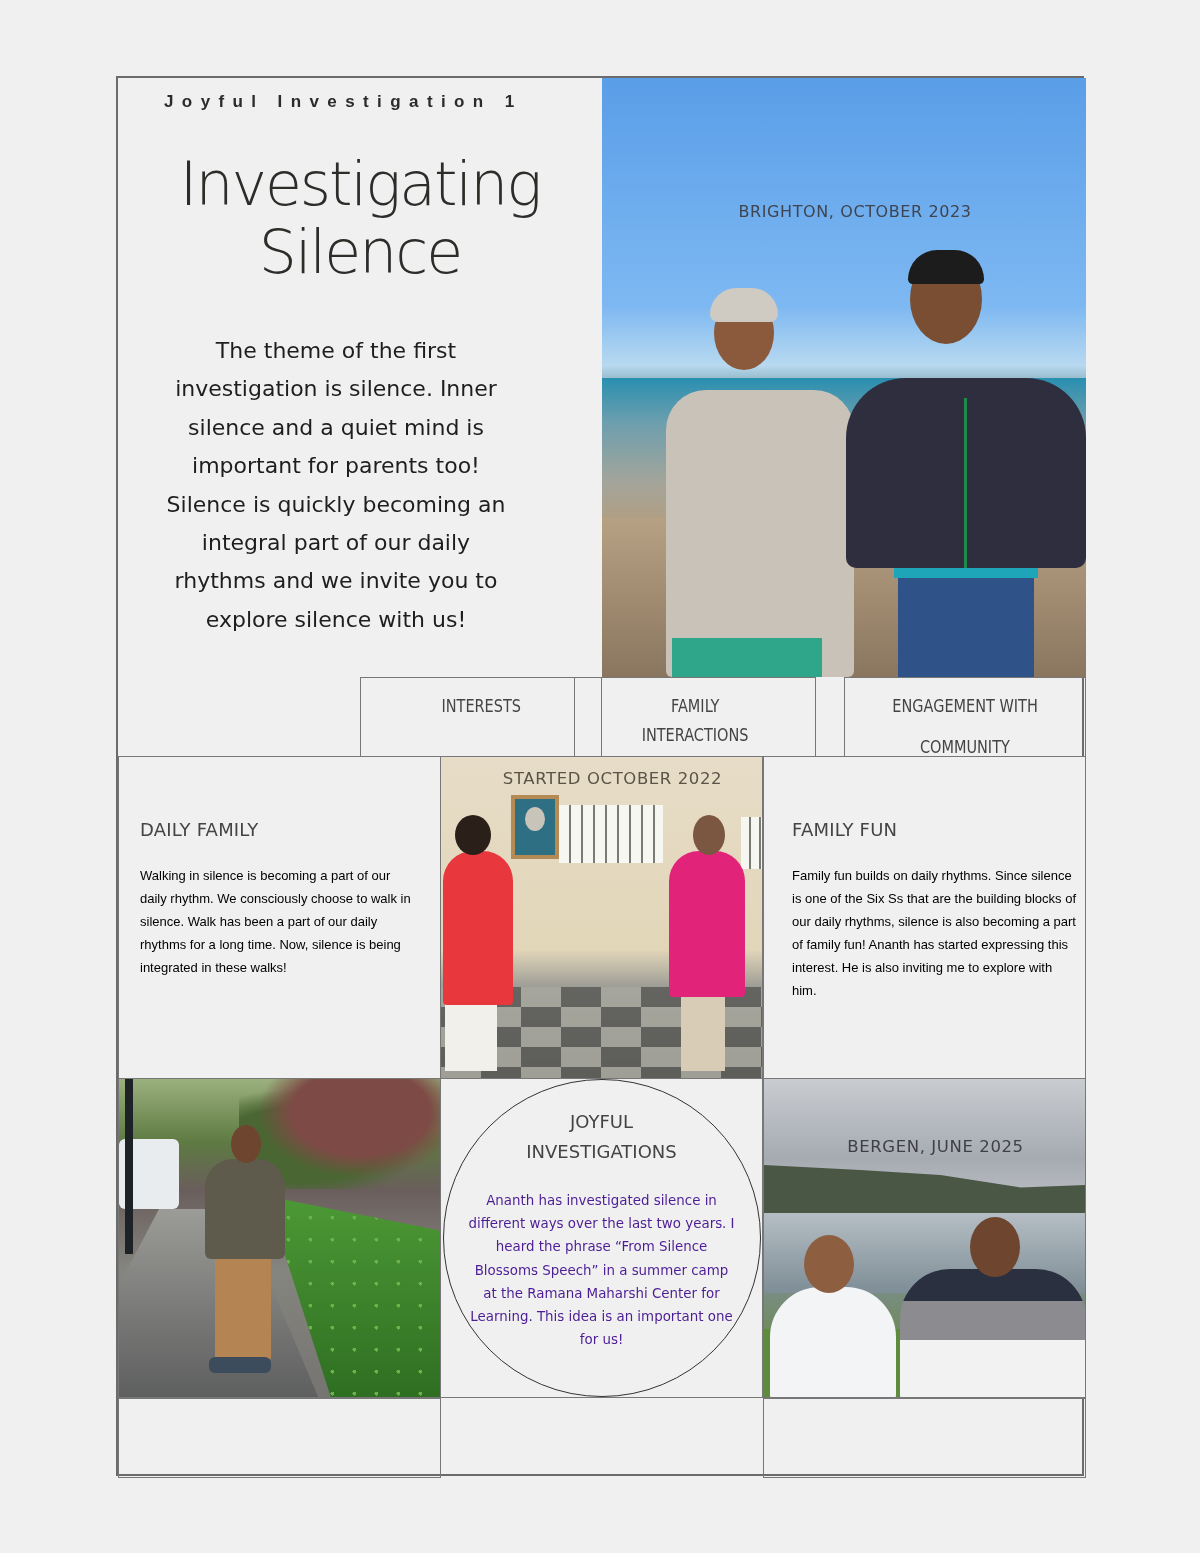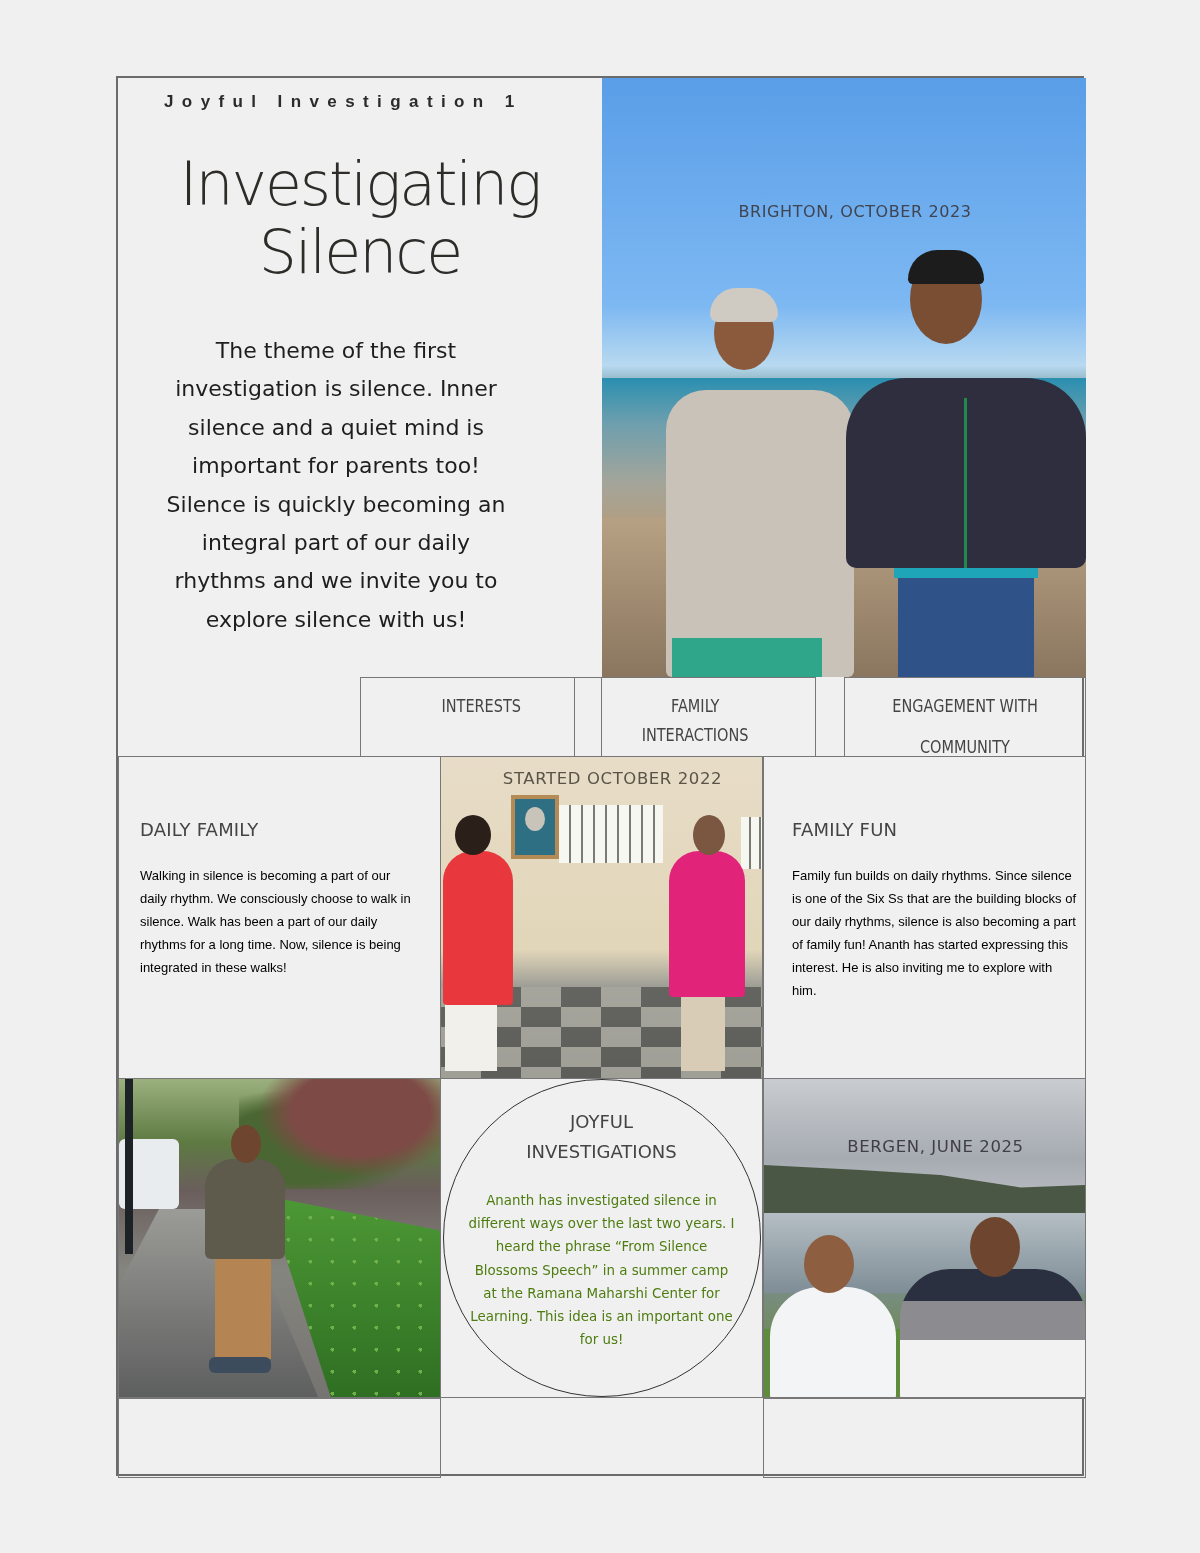--- a/index.html
+++ b/index.html
@@ -66,21 +66,21 @@
   .pavement { position: absolute; left: 0; top: 130px; width: 200px; height: 190px; background: linear-gradient(180deg, #9b9b97, #5d5e5e); clip-path: polygon(20% 0, 60% 0, 100% 100%, 0 100%, 0 40%); }
   .walker-jacket { position: absolute; left: 86px; top: 80px; width: 80px; height: 100px; background: #5e5a4c; border-radius: 28px 28px 6px 6px; }
   .walker-head { position: absolute; left: 112px; top: 46px; width: 30px; height: 38px; border-radius: 50%; background: #6e4630; }
   .walker-pants { position: absolute; left: 96px; top: 170px; width: 56px; height: 110px; background: #b48552; }
   .walker-shoes { position: absolute; left: 90px; top: 278px; width: 62px; height: 16px; background: #3c4c5c; border-radius: 6px; }
 
   
   .circle-cell { left: 322px; top: 1000px; width: 323px; height: 320px; }
   .circle { position: absolute; left: 2px; top: 0; width: 318px; height: 318px; border: 1.5px solid #333; border-radius: 50%; }
   .circle-title { position: absolute; left: 0; right: 0; top: 28px; text-align: center; font-family: "DejaVu Sans", sans-serif; font-size: 18px; line-height: 30px; color: #444; }
-  .circle-body { position: absolute; left: 26px; right: 26px; top: 110px; text-align: center; font-family: "DejaVu Sans", sans-serif; font-size: 13.4px; line-height: 23.2px; color: #4d7c0f; }
+  .circle-body { position: absolute; left: 26px; right: 26px; top: 110px; text-align: center; font-family: "DejaVu Sans", sans-serif; font-size: 13.4px; line-height: 23.2px; color: #4c1d95; }
 
   
   .bergen { left: 645px; top: 1000px; width: 323px; height: 320px; background: linear-gradient(180deg, #c9ccd0 0%, #a6abb2 25%, #b5b9be 35%, #3d4a3b 40%, #5a6552 45%, #9da7ad 50%, #7f8e97 60%, #6d8a56 82%, #5a8a3a 100%); }
   .mountain { position: absolute; left: 0; right: 0; top: 86px; height: 50px; background: #4a5745; clip-path: polygon(0 0, 30% 10%, 55% 20%, 80% 45%, 100% 40%, 100% 100%, 0 100%); }
   .fjord { position: absolute; left: 0; right: 0; top: 134px; height: 80px; background: linear-gradient(180deg, #b5bec4, #7e8d96); }
   .grass { position: absolute; left: 0; right: 0; top: 250px; bottom: 0; background: #5e8c3c; }
   .b-woman { position: absolute; left: 6px; top: 208px; width: 126px; height: 112px; background: #f3f4f6; border-radius: 50px 50px 4px 4px; }
   .b-woman-head { position: absolute; left: 40px; top: 156px; width: 50px; height: 58px; border-radius: 50%; background: #8e5e41; }
   .b-man { position: absolute; left: 136px; top: 190px; width: 186px; height: 130px; background: linear-gradient(180deg, #2a3040 0 25%, #8c8c90 25% 55%, #f2f2f2 55%); border-radius: 50px 50px 4px 4px; }
   .b-man-head { position: absolute; left: 206px; top: 138px; width: 50px; height: 60px; border-radius: 50%; background: #6e4630; }

